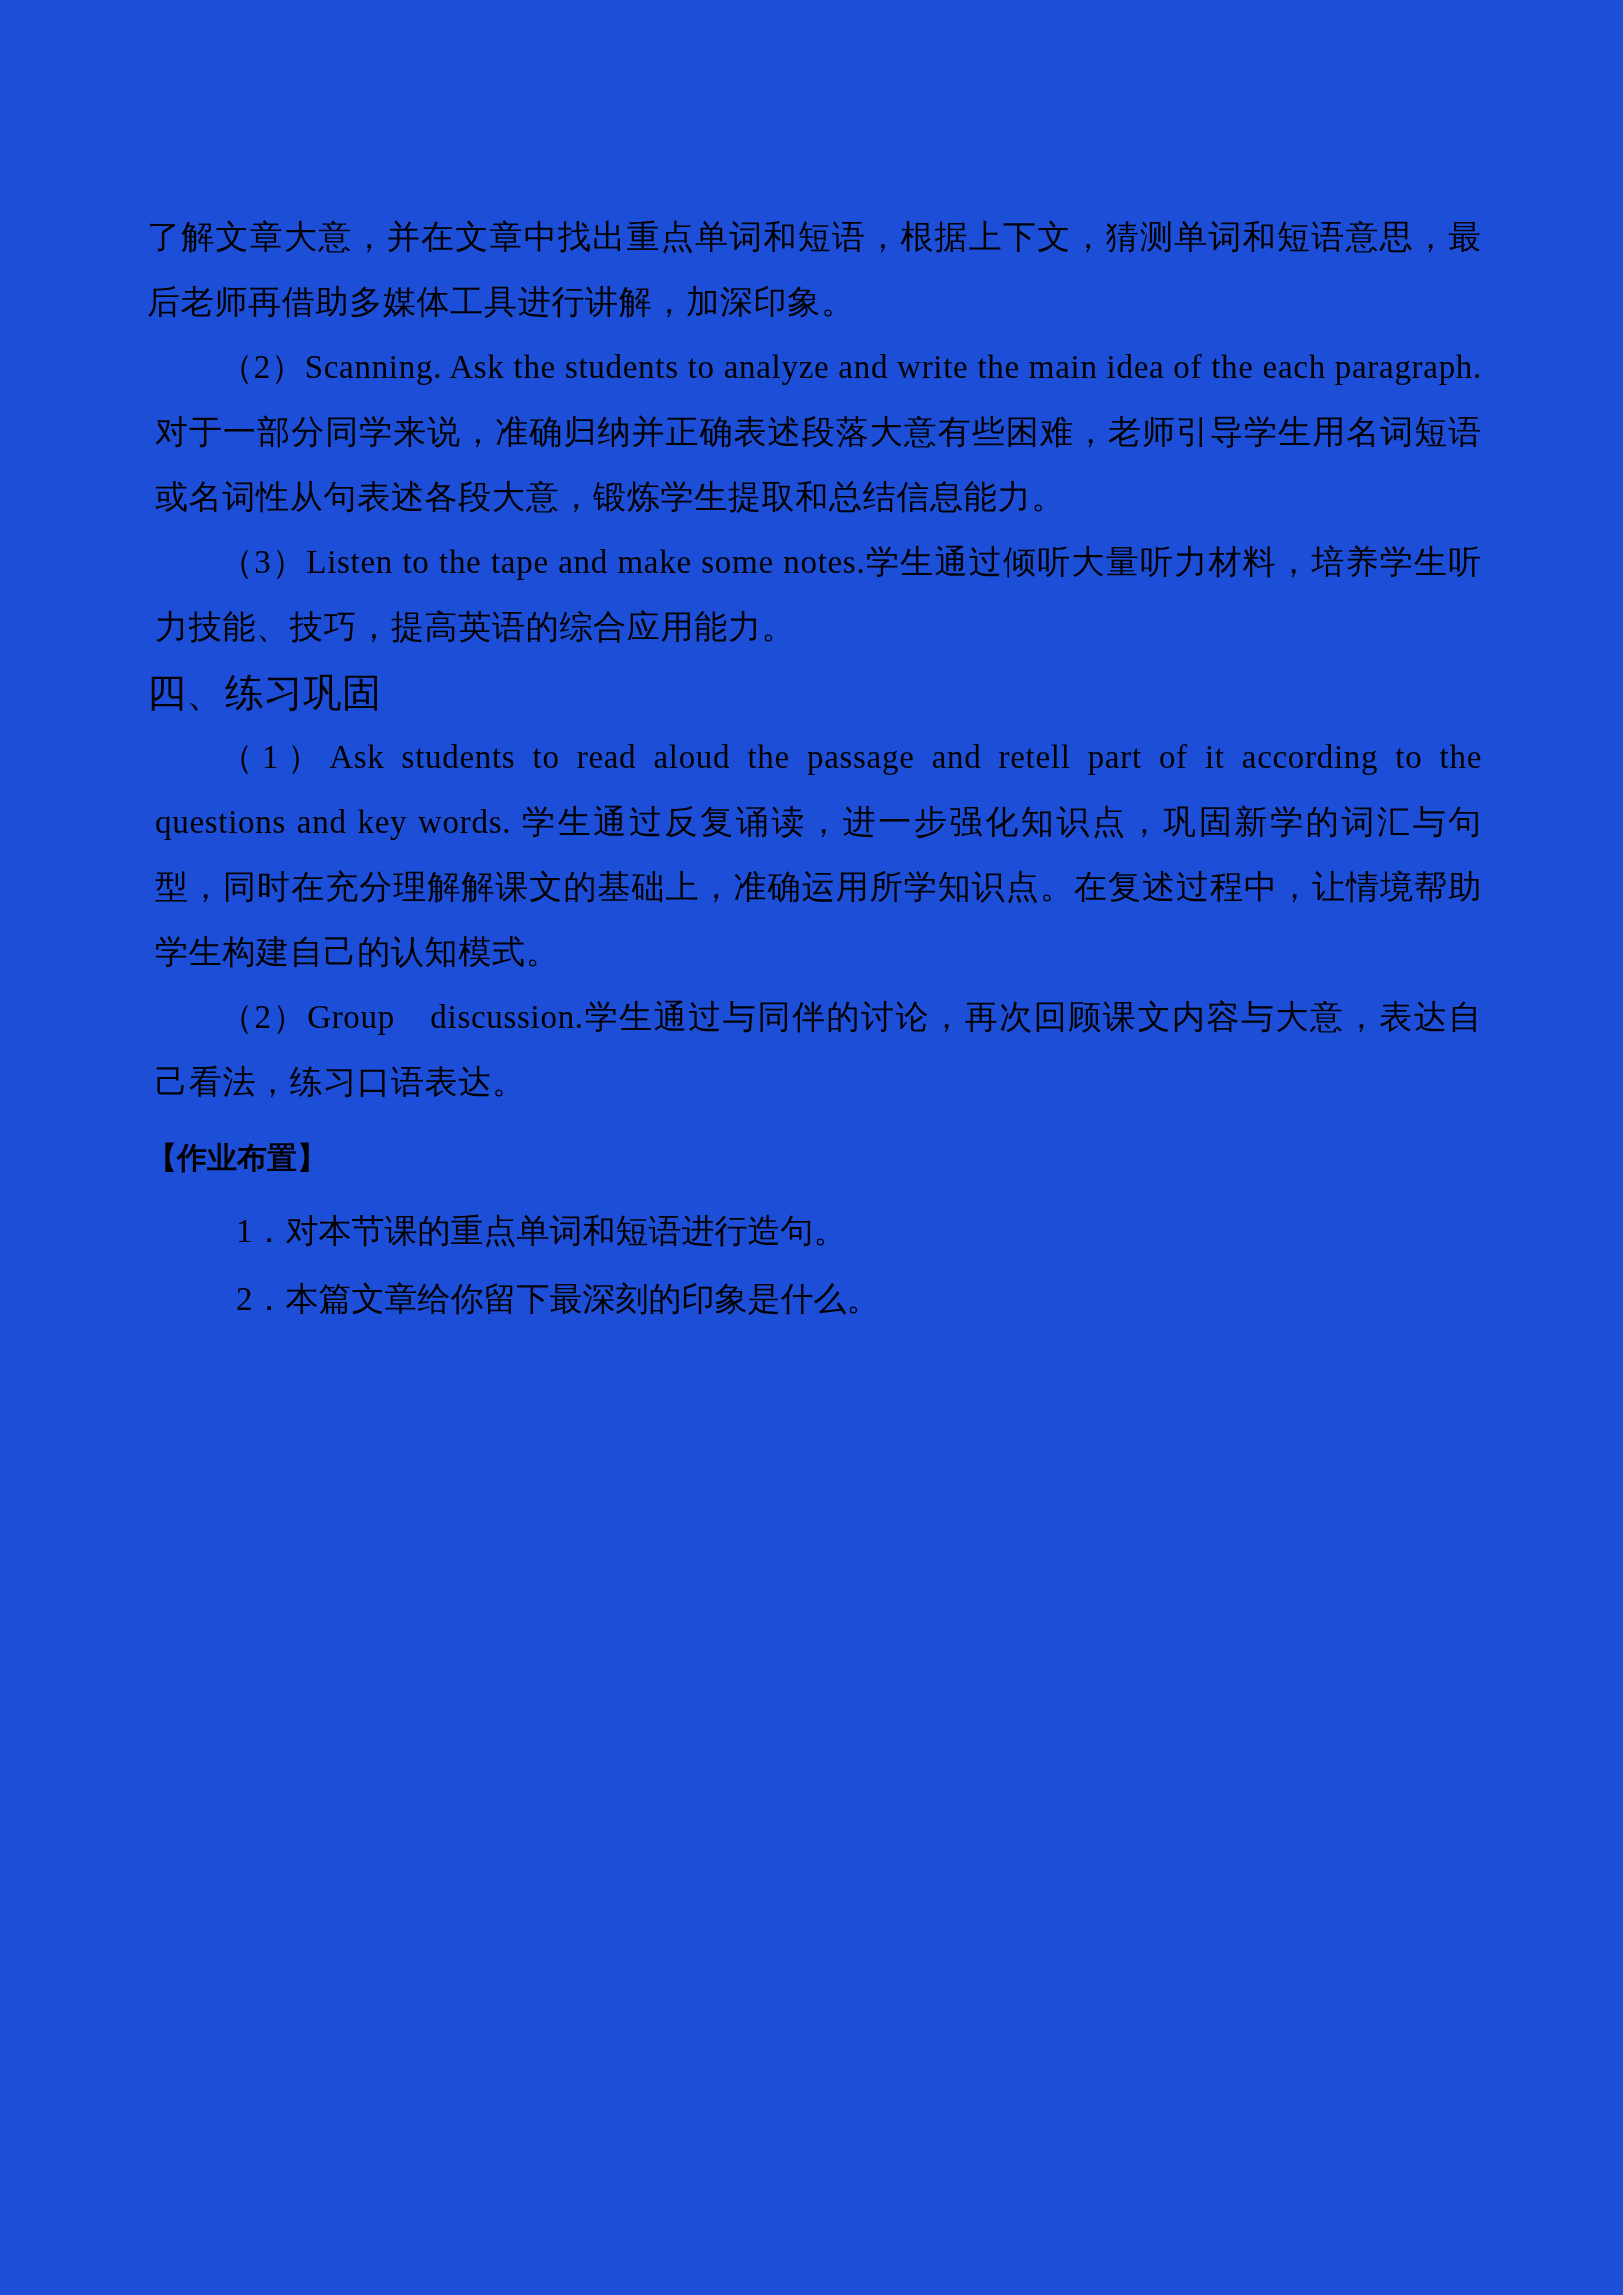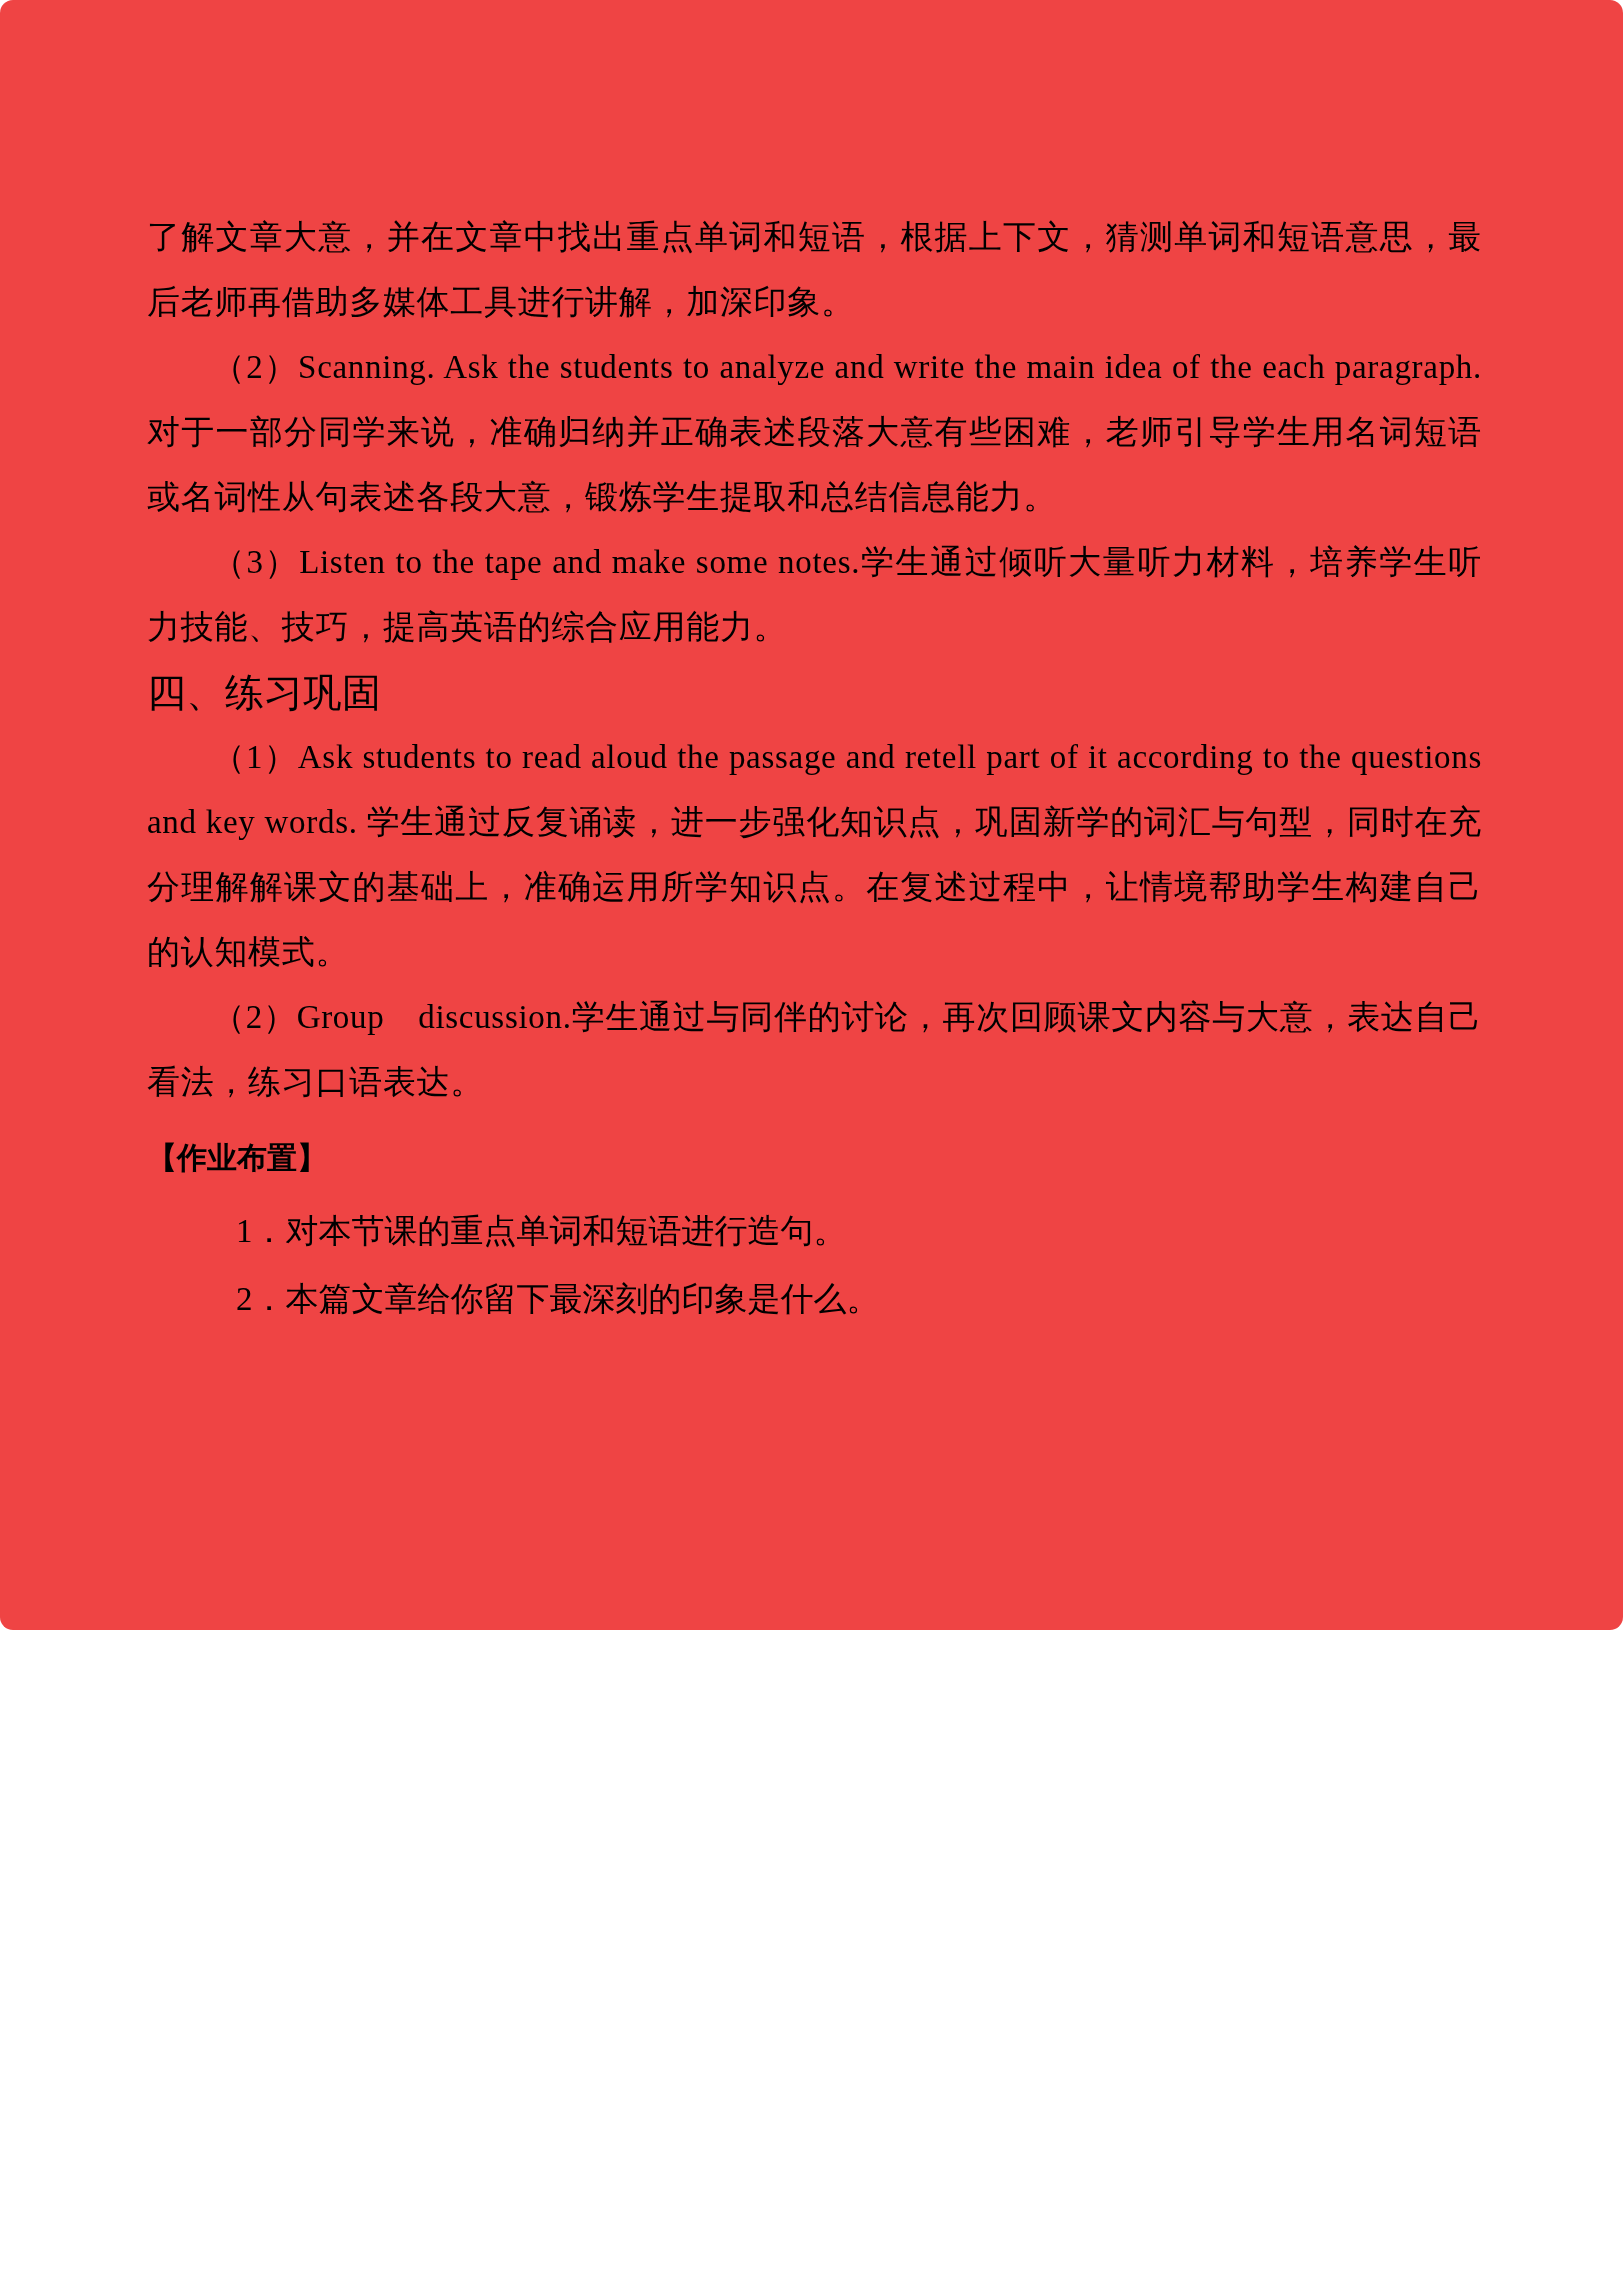--- a/index.html
+++ b/index.html
@@ -3,42 +3,42 @@
 <meta charset="utf-8">
 <style>
   html, body {
     margin: 0;
     padding: 0;
     background: #ffffff;
   }
   .page {
     position: relative;
     width: 1623px;
-    height: 1630px;
-    background: #ef4444;
+    height: 2295px;
+    background: #1d4ed8;
     overflow: hidden;
     font-family: "Liberation Serif", "DejaVu Serif", serif;
     color: #000000;
-    border-radius: 13px;
   }
   .content {
     position: absolute;
     top: 205px;
     left: 147px;
     width: 1335px;
   }
   .para {
     margin: 0;
     font-size: 33px;
     line-height: 65px;
     text-align: justify;
     letter-spacing: 0.7px;
   }
   .indent {
     text-indent: 65px;
+    margin-left: 8px;
   }
   .heading {
     margin: 0;
     font-size: 39px;
     line-height: 65px;
     text-align: left;
   }
   .hw-heading {
     margin: 6.8px 0 4.1px 0;
     font-size: 30px;

